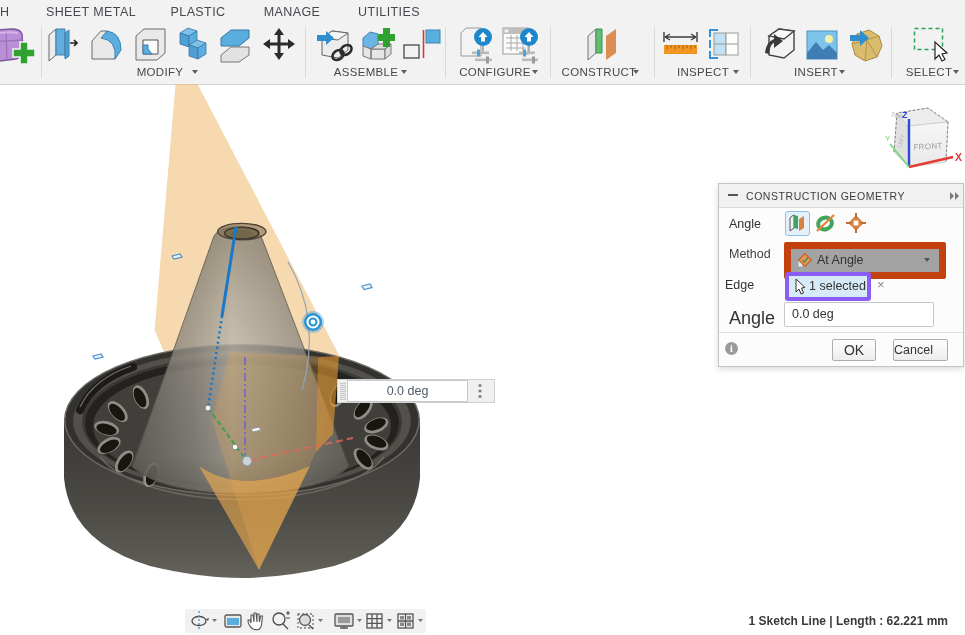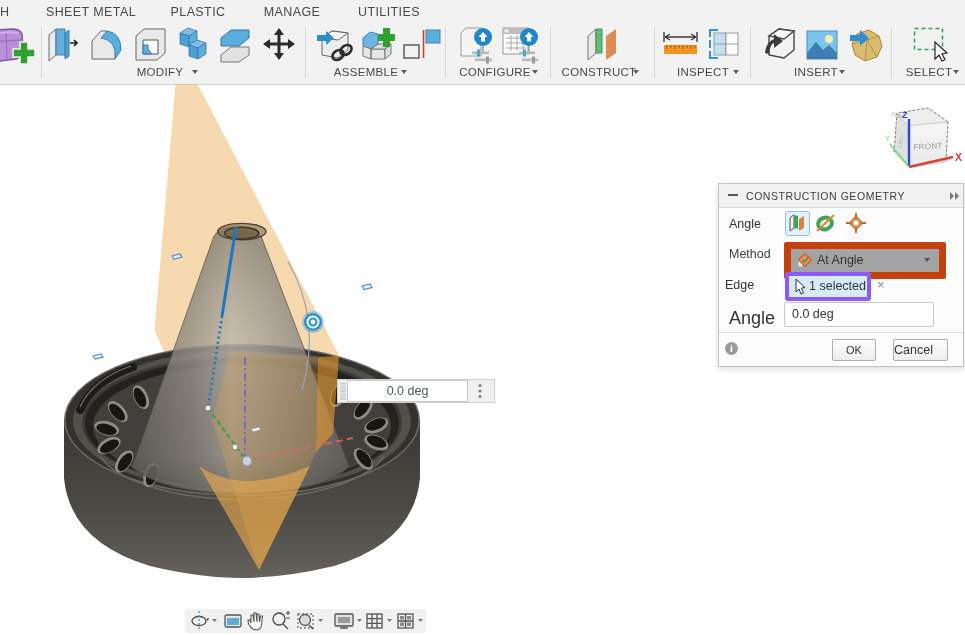--- a/index.html
+++ b/index.html
@@ -381,21 +381,21 @@
         </svg>
     <div class="abs" style="left:20px;top:3px;font-size:12.5px;color:#333;">1 selected</div>
   </div>
   <div class="abs" style="left:158px;top:93px;font-size:13px;color:#888;">×</div>
   <div class="abs" style="left:10px;top:124px;font-size:18px;color:#333;">Angle</div>
   <div class="abs" style="left:65px;top:118px;width:148px;height:23px;background:#fff;border:1px solid #c8c8c8;border-radius:2px;">
     <div class="abs" style="left:7px;top:4px;font-size:12.5px;color:#333;">0.0 deg</div>
   </div>
   <div class="abs" style="left:0;top:148px;width:100%;height:1px;background:#e0e0e0;"></div>
   <div class="abs" style="left:6px;top:158px;width:13px;height:13px;border-radius:50%;background:#9a9a9a;color:#fff;font-size:10px;text-align:center;line-height:13px;font-family:'Liberation Serif',serif;font-weight:bold;">i</div>
-  <div class="abs" style="left:113px;top:155px;width:42px;height:20px;background:linear-gradient(#fefefe,#ededed);border:1px solid #adadad;border-radius:2px;text-align:center;font-size:11px;color:#333;line-height:20px;">OK</div>
+  <div class="abs" style="left:113px;top:155px;width:42px;height:20px;background:linear-gradient(#fefefe,#ededed);border:1px solid #adadad;border-radius:2px;text-align:center;font-size:14px;color:#333;line-height:20px;">OK</div>
   <div class="abs" style="left:174px;top:155px;width:53px;height:20px;background:linear-gradient(#fefefe,#ededed);border:1px solid #adadad;border-radius:2px;text-align:left;font-size:12.5px;color:#333;line-height:20px;">Cancel</div>
 </div>
 
 <div class="abs" style="left:337px;top:379px;width:156px;height:22px;background:#f0f0f0;border:1px solid #d0d0d0;">
   <div class="abs" style="left:2px;top:2px;width:6px;height:18px;background:repeating-linear-gradient(#e8e8e8 0 1px,#c8c8c8 1px 2px);"></div>
   <div class="abs" style="left:9px;top:0px;width:119px;height:20px;background:#fff;border:1px solid #c8c8c8;text-align:center;font-size:12.5px;color:#4e5a66;line-height:20px;">0.0 deg</div>
   <svg class="abs" style="left:138px;top:3px" width="8" height="16">
         <circle cx="4" cy="2.5" r="1.6" fill="#808080"></circle>
         <circle cx="4" cy="8" r="1.6" fill="#808080"></circle>
         <circle cx="4" cy="13.5" r="1.6" fill="#808080"></circle>
@@ -442,14 +442,15 @@
             <rect x="215" y="7" width="4" height="3.5" fill="#888" stroke="none"></rect>
             <rect x="222" y="7" width="4" height="3.5" fill="#888" stroke="none"></rect>
             <rect x="215" y="13.5" width="4" height="3.5" fill="#888" stroke="none"></rect>
             <rect x="222" y="13.5" width="4" height="3.5" fill="#888" stroke="none"></rect>
           </g>
     <path d="M233 10 l5 0 -2.5 3 z" fill="#777" stroke="none"></path>
   </g>
 </svg>
 </div>
 
+<div class="abs" style="right:17px;top:614px;font-size:12px;color:#3a3a3a;font-weight:bold;">1 Sketch Line | Length : 62.221 mm</div>
 
 </div>
 
 </body></html>

